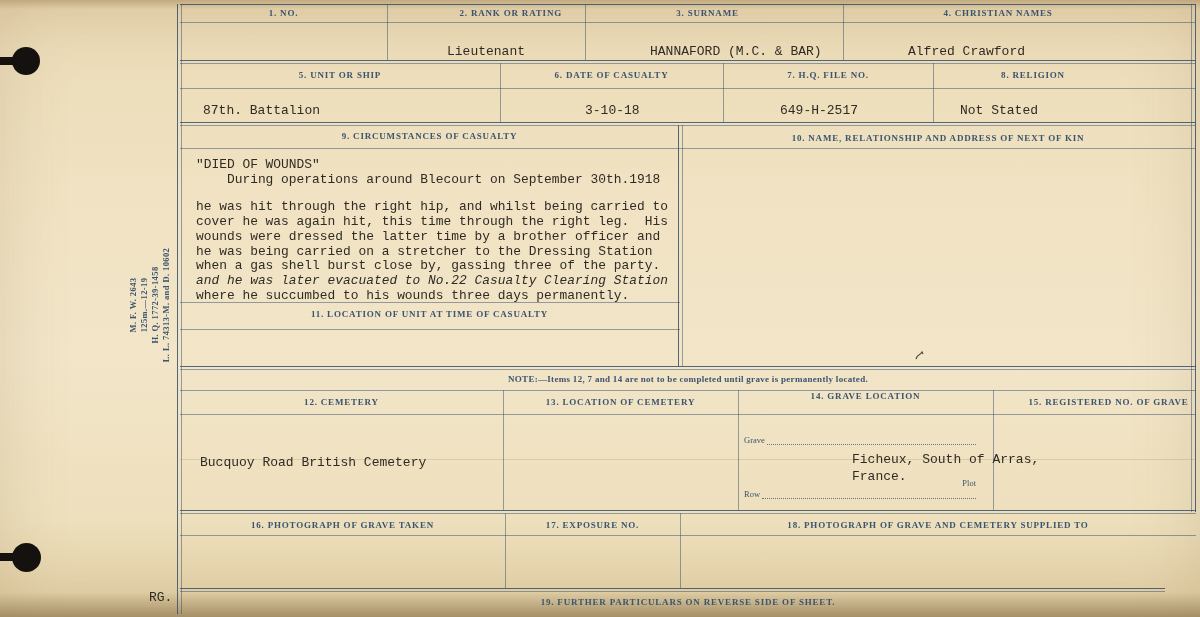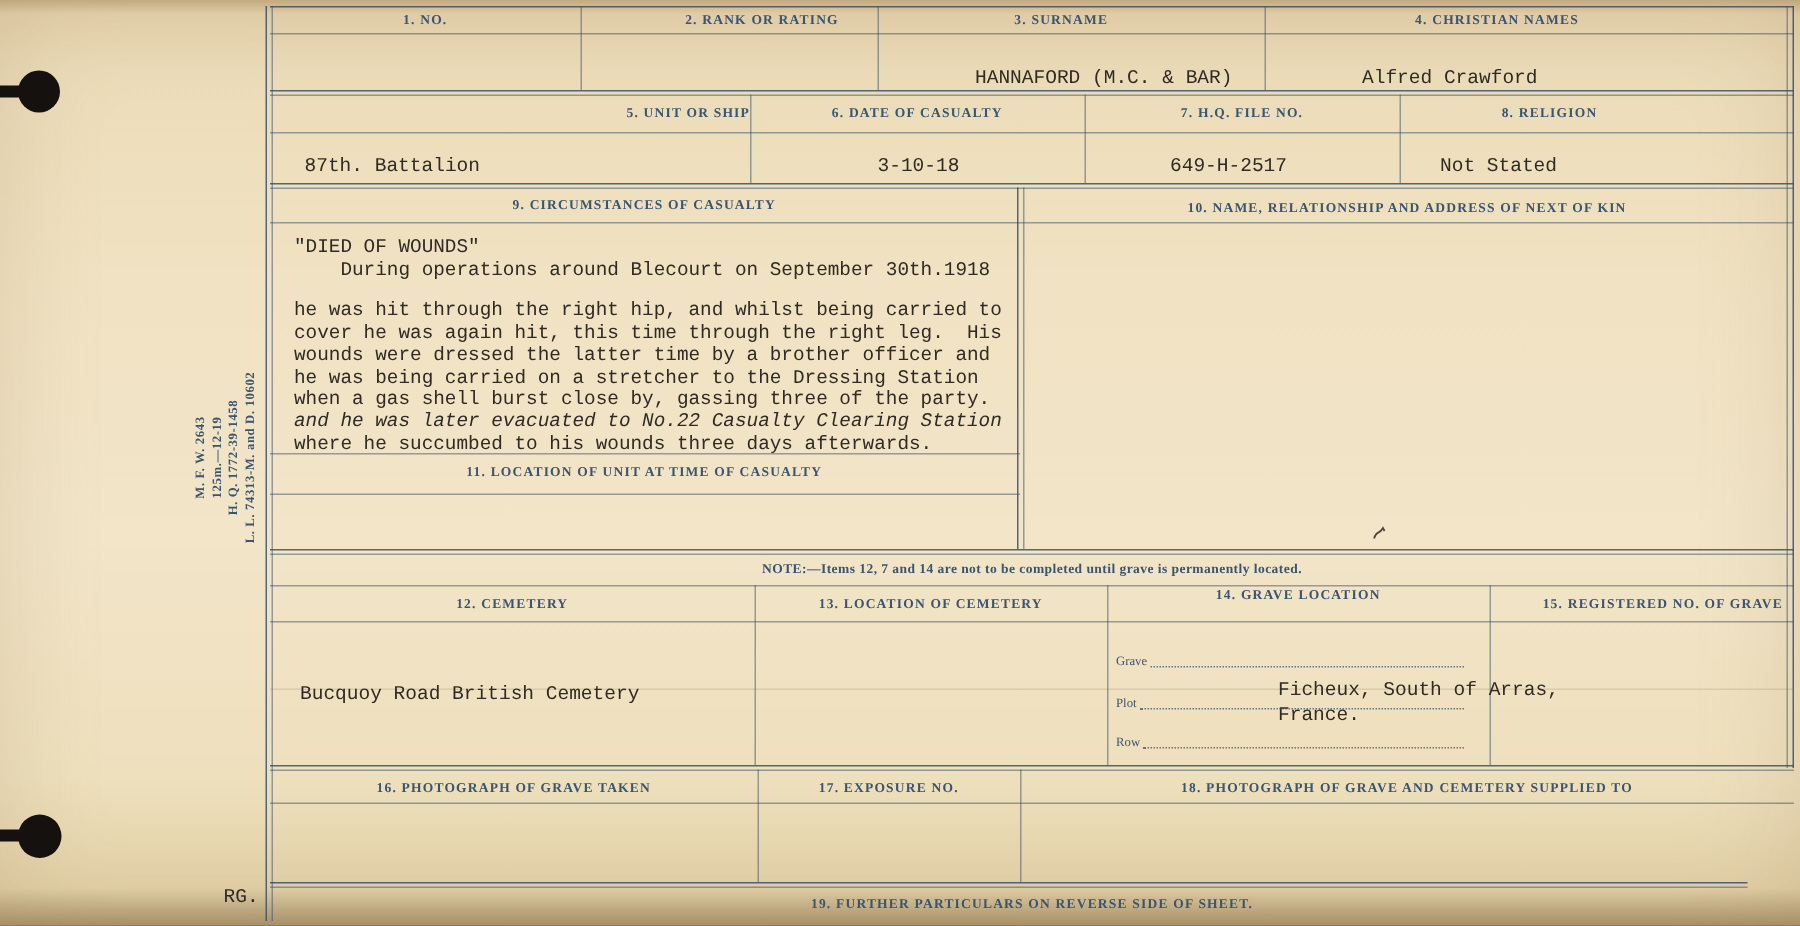--- a/index.html
+++ b/index.html
@@ -89,48 +89,49 @@
   <div class="vl soft" style="left:933px;top:63px;height:59px;"></div>
   <div class="vl" style="left:678px;top:125px;height:241px;"></div>
   <div class="vl soft" style="left:682px;top:125px;height:241px;"></div>
   <div class="vl soft" style="left:503px;top:390px;height:120px;"></div>
   <div class="vl soft" style="left:738px;top:390px;height:120px;"></div>
   <div class="vl soft" style="left:993px;top:390px;height:120px;"></div>
   <div class="vl soft" style="left:505px;top:513px;height:75px;"></div>
   <div class="vl soft" style="left:680px;top:513px;height:75px;"></div>
 
   <div class="hd" style="left:180px;top:8px;width:207px;">1. NO.</div>
-  <div class="hd" style="left:409px;top:8px;width:198px;">2. RANK OR RATING</div>
+  <div class="hd" style="left:364px;top:8px;width:198px;text-align:right;">2. RANK OR RATING</div>
   <div class="hd" style="left:585px;top:8px;width:245px;">3. SURNAME</div>
   <div class="hd" style="left:843px;top:8px;width:310px;">4. CHRISTIAN NAMES</div>
 
+  <div class="tw" style="left:387px;top:44px;width:198px;text-align:center;">Lieutenant</div>
   <div class="tw" style="left:650px;top:44px;">HANNAFORD (M.C. &amp; BAR)</div>
   <div class="tw" style="left:908px;top:44px;">Alfred Crawford</div>
 
-  <div class="hd" style="left:180px;top:70px;width:320px;text-align:right;">5. UNIT OR SHIP</div>
+  <div class="hd" style="left:180px;top:70px;width:320px;">5. UNIT OR SHIP</div>
   <div class="hd" style="left:500px;top:70px;width:223px;">6. DATE OF CASUALTY</div>
   <div class="hd" style="left:723px;top:70px;width:210px;">7. H.Q. FILE NO.</div>
   <div class="hd" style="left:933px;top:70px;width:200px;">8. RELIGION</div>
 
   <div class="tw" style="left:203px;top:103px;">87th. Battalion</div>
   <div class="tw" style="left:585px;top:103px;">3-10-18</div>
   <div class="tw" style="left:780px;top:103px;">649-H-2517</div>
   <div class="tw" style="left:960px;top:103px;">Not Stated</div>
 
   <div class="hd" style="left:180px;top:131px;width:499px;">9. CIRCUMSTANCES OF CASUALTY</div>
   <div style="position:absolute;left:196px;top:158px;">
     <div class="tw circ-line" style="position:static;">"DIED OF WOUNDS"</div>
     <div class="tw circ-line" style="position:static;">    During operations around Blecourt on September 30th.1918</div>
     <div class="tw circ-line" style="position:static;margin-top:12px;">he was hit through the right hip, and whilst being carried to</div>
     <div class="tw circ-line" style="position:static;">cover he was again hit, this time through the right leg.  His</div>
     <div class="tw circ-line" style="position:static;">wounds were dressed the latter time by a brother officer and</div>
     <div class="tw circ-line" style="position:static;">he was being carried on a stretcher to the Dressing Station</div>
     <div class="tw circ-line" style="position:static;">when a gas shell burst close by, gassing three of the party.</div>
     <div class="tw circ-line" style="position:static;font-style:italic;">and he was later evacuated to No.22 Casualty Clearing Station</div>
-    <div class="tw circ-line" style="position:static;">where he succumbed to his wounds three days afterwards.</div>
+    <div class="tw circ-line" style="position:static;">where he succumbed to his wounds three days permanently.</div>
   </div>
 
   <div class="hd" style="left:680px;top:133px;width:516px;">10. NAME, RELATIONSHIP AND ADDRESS OF NEXT OF KIN</div>
 
   <svg style="position:absolute;left:915px;top:350px;" width="10" height="10">
     <path d="M1,9 C3,3 4,7 7,2 L8,4" stroke="#4d463c" stroke-width="1.2" fill="none"></path>
   </svg>
 
   <div class="hd" style="left:180px;top:309px;width:499px;">11. LOCATION OF UNIT AT TIME OF CASUALTY</div>
 
@@ -141,21 +142,21 @@
   <div class="hd" style="left:738px;top:391px;width:255px;">14. GRAVE LOCATION</div>
   <div class="hd" style="left:993px;top:397px;width:231px;">15. REGISTERED NO. OF GRAVE</div>
 
   <div class="tw" style="left:200px;top:455px;">Bucquoy Road British Cemetery</div>
   <div class="tw" style="left:852px;top:451px;line-height:17px;"><span style="display:block;">Ficheux, South of Arras,</span><span style="display:block;">France.</span></div>
 
   <div class="dotrow" style="left:744px;top:434px;width:232px;">
     <span>Grave</span>
       <span class="lead"></span>
   </div>
-  <div class="dotrow" style="left:744px;top:462px;width:232px;">
+  <div class="dotrow" style="left:744px;top:478px;width:232px;flex-direction:column;">
     <span>Plot</span>
       <span class="lead"></span>
   </div>
   <div class="dotrow" style="left:744px;top:488px;width:232px;">
     <span>Row</span>
       <span class="lead"></span>
   </div>
 
   <div class="hd" style="left:180px;top:520px;width:325px;">16. PHOTOGRAPH OF GRAVE TAKEN</div>
   <div class="hd" style="left:505px;top:520px;width:175px;">17. EXPOSURE NO.</div>

